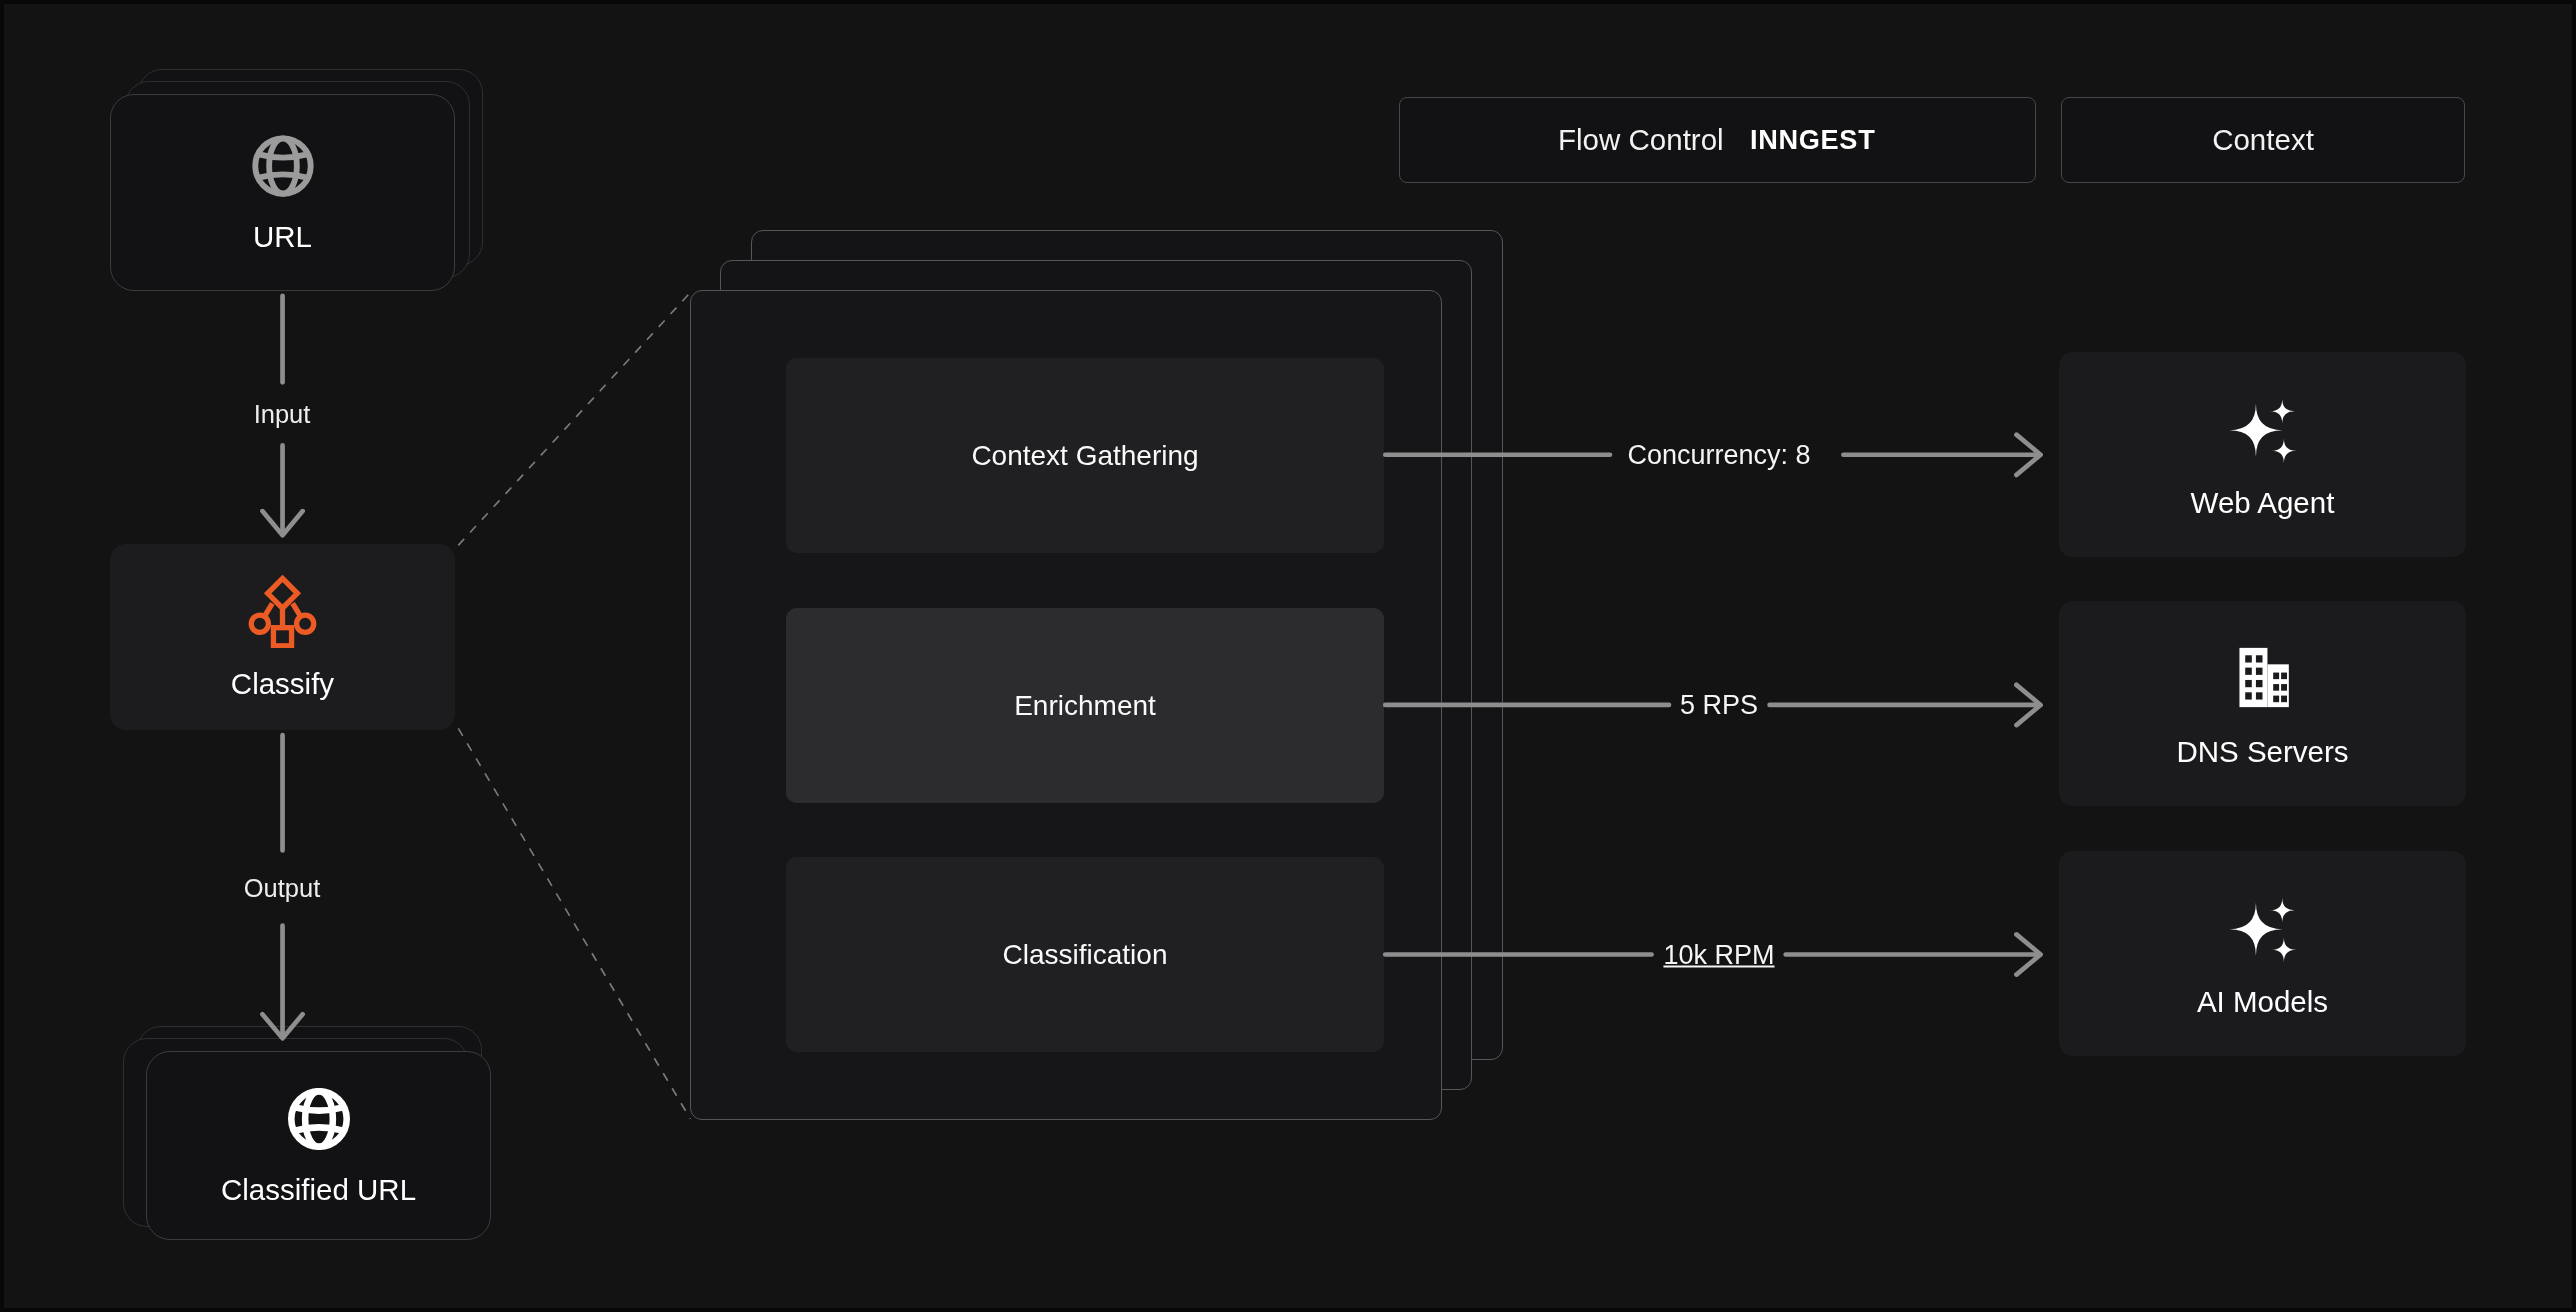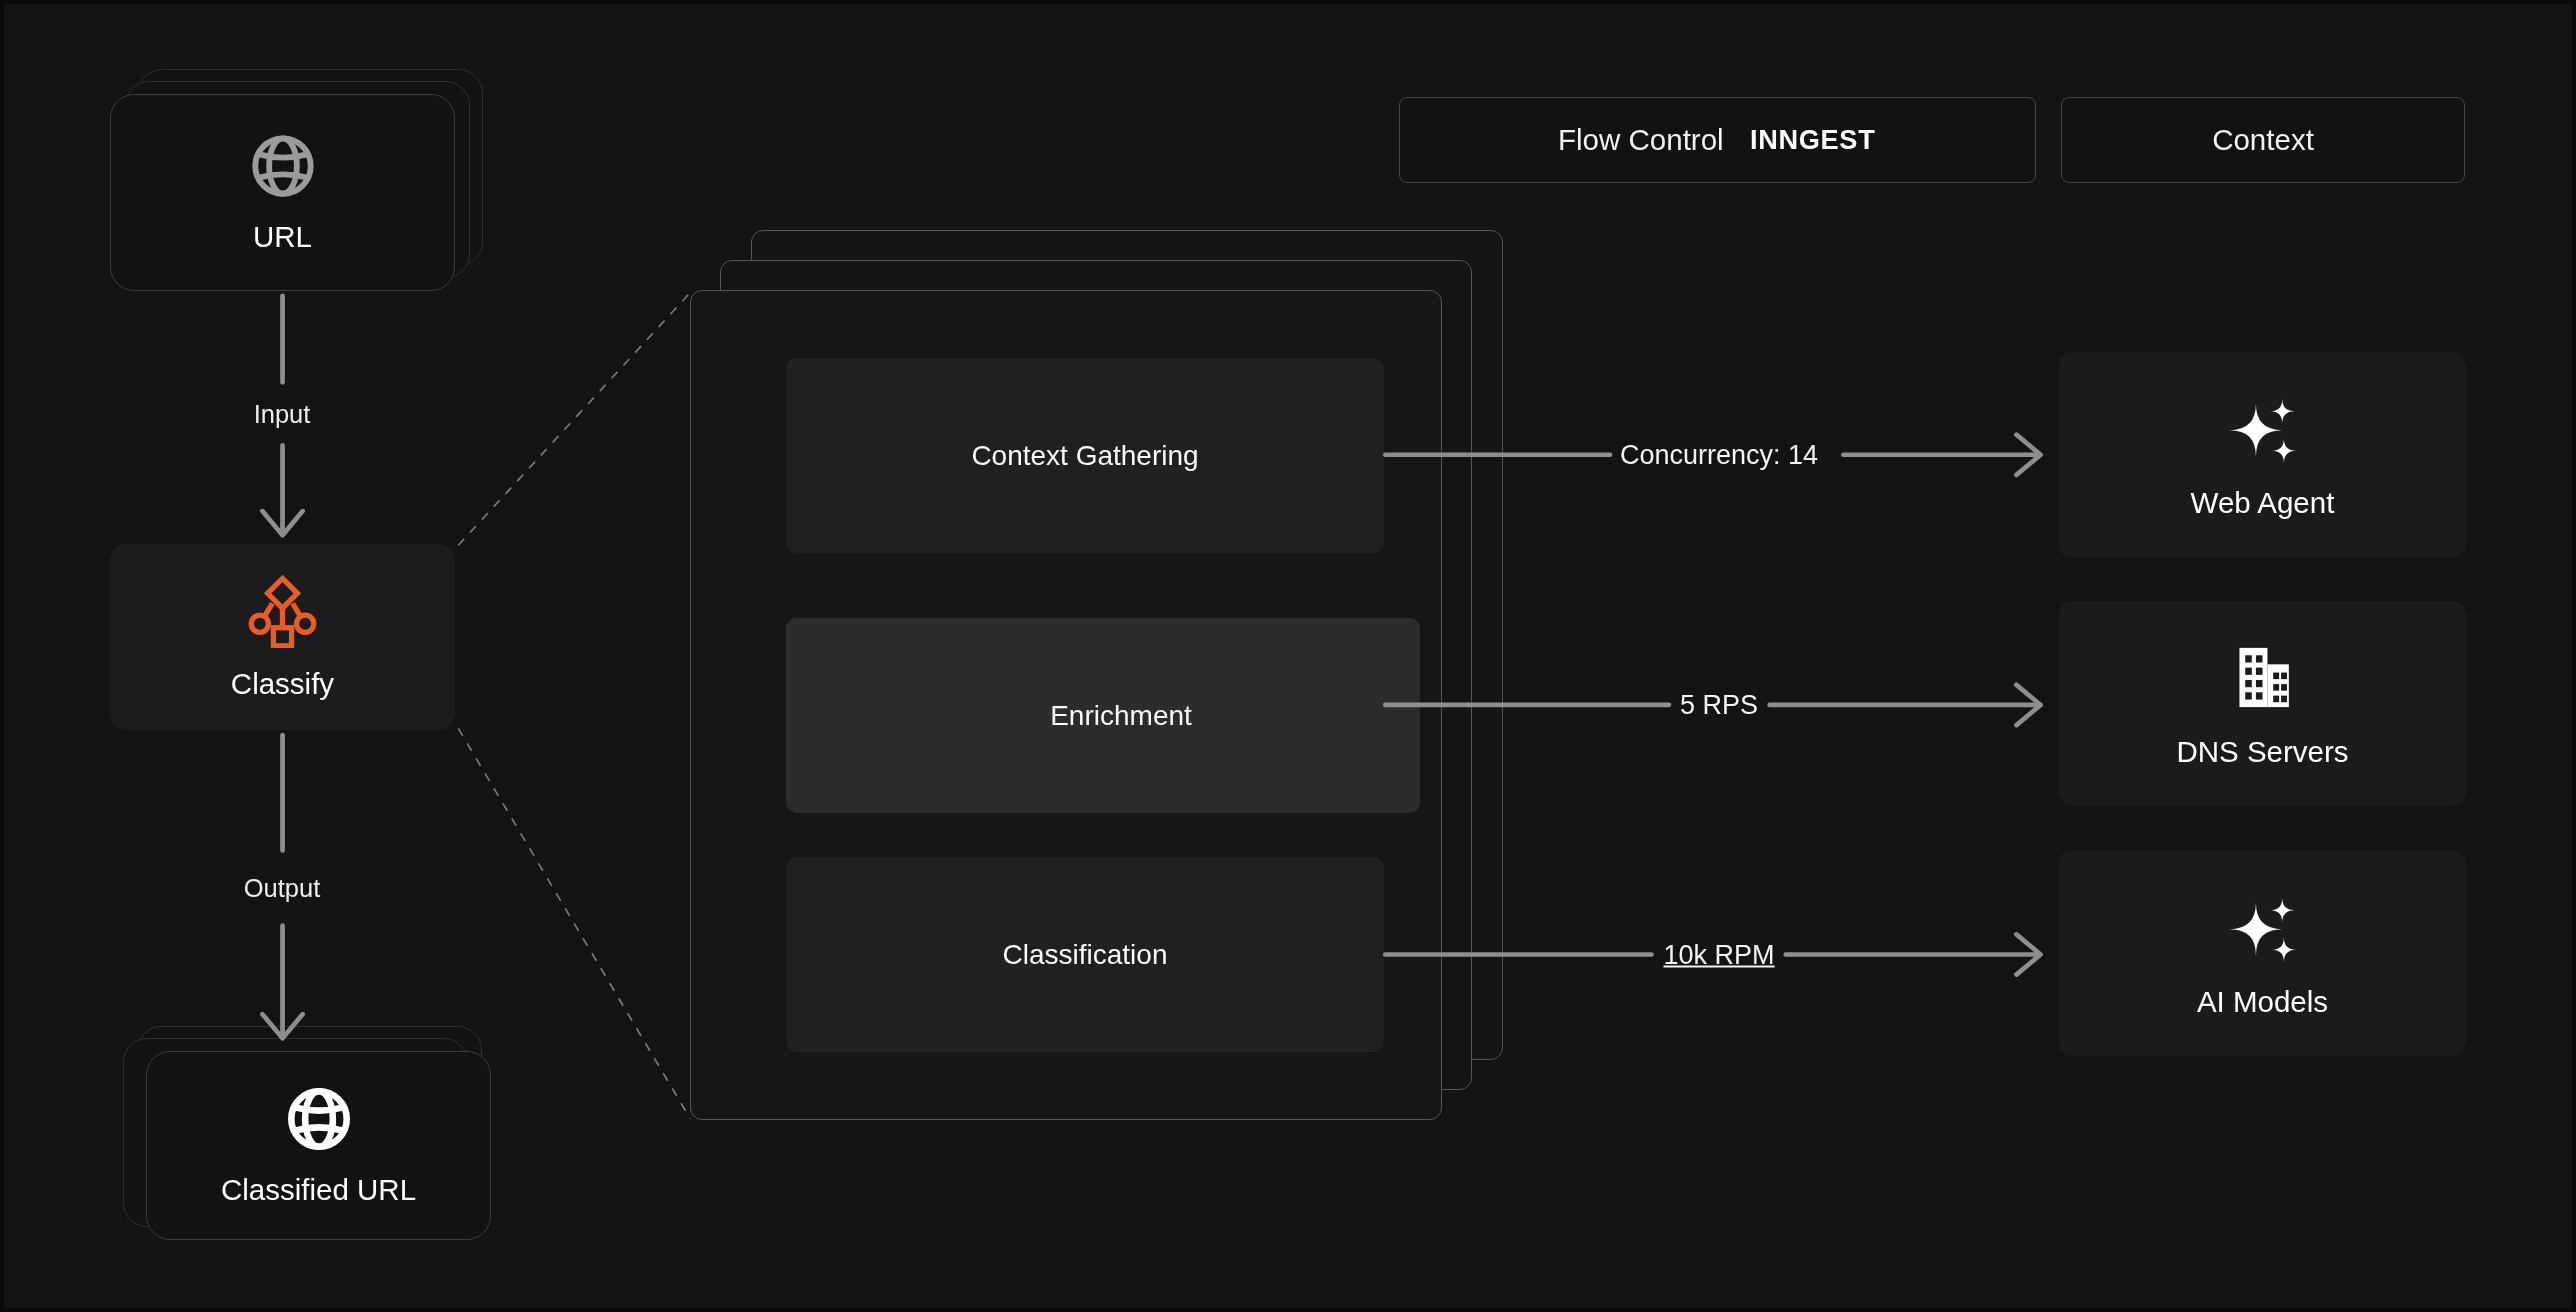--- a/index.html
+++ b/index.html
@@ -61,21 +61,21 @@
   #panel-back1 { left:720px; top:260px; z-index:2; background:#141416; }
   #panel-front { left:690px; top:290px; z-index:3; background:#161619; }
 
   .step-card {
     position:absolute; left:95px; width:598px; height:195px;
     background:#202023; border-radius:10.7px;
     display:flex; align-items:center; justify-content:center;
     color:#fafafa; font-size:28px;
   }
   #step-0 { top:67px; }
-  #step-1 { top:327px; background:#2c2c2f;padding-left:36px; }
+  #step-1 { top:317px; background:#2c2c2f; }
   #step-2 { top:566px; }
 
   
   .flow-label {
     position:absolute; left:1719px; transform:translate(-50%,-50%);
     color:#f5f5f5; font-size:27px; white-space:nowrap; z-index:7;
   }
   #flow-0 { top:455px;  }
   #flow-1 { top:705px; }
   #flow-2 { top:955px;text-decoration:underline; }
@@ -168,21 +168,21 @@
       <span>Context Gathering</span>
     </div>
     <div class="step-card" id="step-1">
       <span>Enrichment</span>
     </div>
     <div class="step-card" id="step-2">
       <span>Classification</span>
     </div>
   </div>
 
-  <div class="flow-label" id="flow-0">Concurrency: 14</div>
+  <div class="flow-label" id="flow-0">Concurrency: 8</div>
   <div class="flow-label" id="flow-1">5 RPS</div>
   <div class="flow-label" id="flow-2">10k RPM</div>
 
   <div class="ctx-card" id="ctx-1">
     <svg width="79" height="79" viewBox="0 0 48 48">
       <g>
         <rect x="10" y="6" width="17" height="36" fill="#ffffff"></rect>
         <rect x="27" y="16" width="13" height="26" fill="#ffffff"></rect>
         <g fill="#1b1b1e">
           <rect x="13.5" y="10.5" width="4" height="4.4"></rect>

